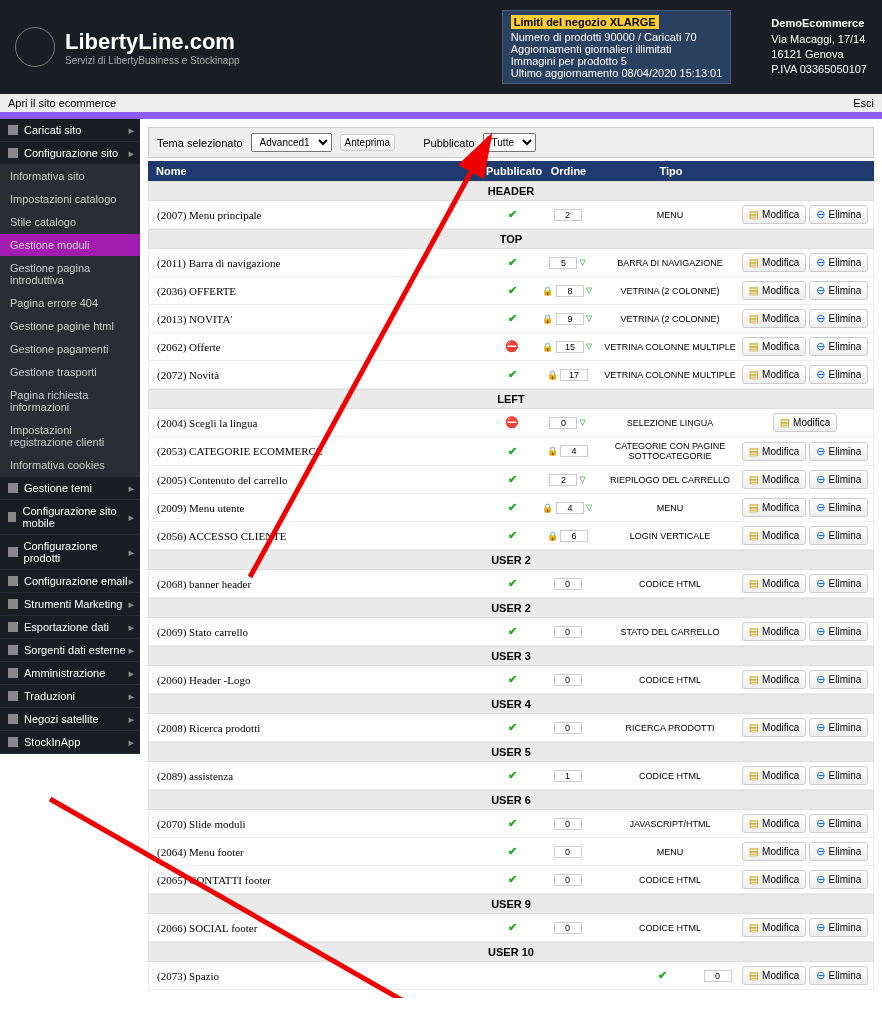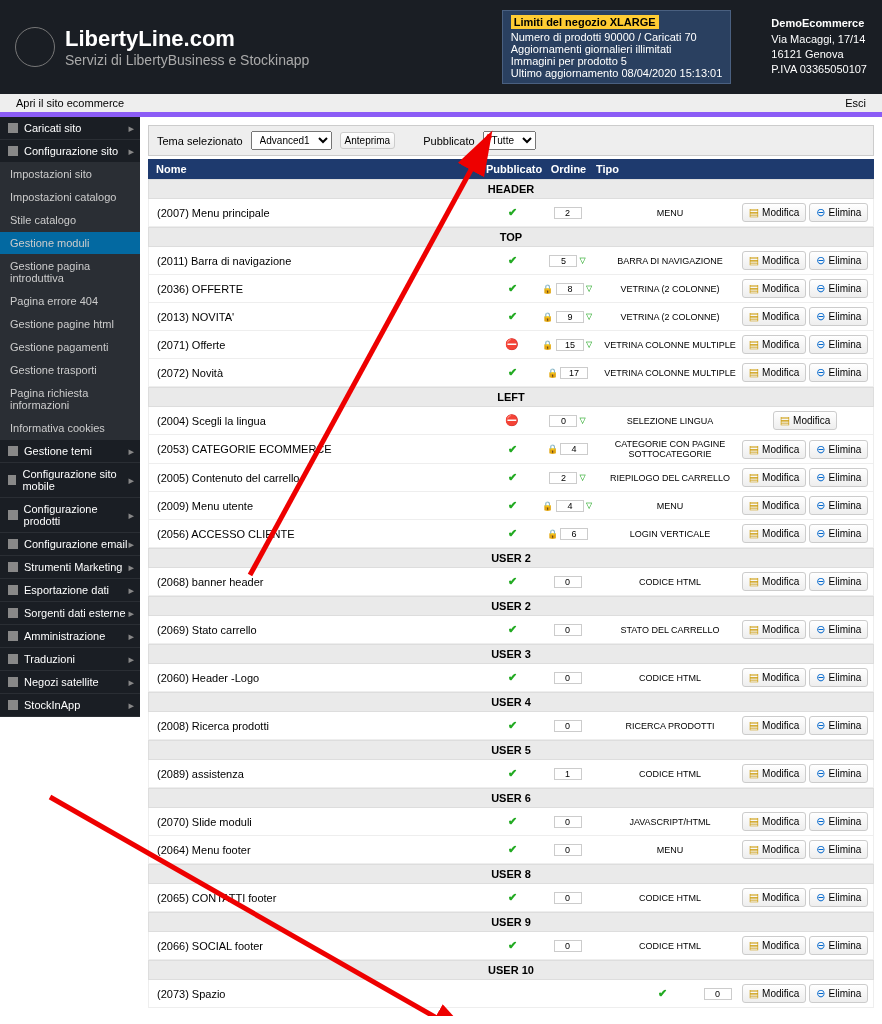--- a/index.html
+++ b/index.html
@@ -1,43 +1,43 @@
 <!DOCTYPE html>
 <html><head>
 <meta charset="utf-8">
 <style>
 * { margin: 0; padding: 0; box-sizing: border-box; font-family: Arial, sans-serif; font-size: 11px; }
 body { background: #fff; }
 .header { background: #1a1e24; color: #fff; padding: 10px 15px; display: flex; align-items: center; gap: 20px; }
 .logo-area { display: flex; align-items: center; gap: 10px; flex: 0 0 auto; }
 .logo-icon { width: 40px; height: 40px; border: 1px solid #777; border-radius: 50%; position: relative; }
 .logo-text { font-size: 22px; font-weight: bold; }
-.logo-sub { font-size: 14px; color: #aaa; }
+.logo-sub { font-size: 10px; color: #aaa; }
 .notice-box { background: #2a4060; border: 1px solid #4a6080; padding: 4px 8px; font-size: 10px; margin-left: auto; max-width: 280px; }
 .notice-title { background: #ffcc33; color: #000; font-weight: bold; padding: 1px 3px; display: inline-block; margin-bottom: 2px; }
 .info-box { font-size: 10px; line-height: 1.4; margin-left: 20px; }
-.topbar { background: #eee; border-bottom: 5px solid #8b5cf6; padding: 3px 16px; display: flex; justify-content: space-between; }
+.topbar { background: #eee; border-bottom: 7px solid #8b5cf6; padding: 3px 8px; display: flex; justify-content: space-between; }
 .main { display: flex; align-items: flex-start; }
 .sidebar { width: 140px; background: #1a1e24; color: #fff; flex-shrink: 0; }
 .sidebar-item { padding: 5px 8px; border-bottom: 1px solid #2a2e34; display: flex; align-items: center; gap: 6px; cursor: pointer; font-size: 10px; position: relative; }
 .sidebar-item.sub { background: #2a2e34; padding-left: 10px; font-size: 9px; color: #ccc; }
-.sidebar-item.selected { background: #0369a1; }
+.sidebar-item.selected { background: #a21caf; }
 .sidebar-item .arrow { position: absolute; right: 6px; color: #888; }
 .content { flex: 1; padding: 8px; }
 .filter-bar { background: #eee; padding: 5px 8px; display: flex; align-items: center; gap: 8px; border: 1px solid #ccc; margin-bottom: 3px; }
 .filter-bar select, .filter-bar button { font-size: 10px; padding: 2px 4px; }
 .table-header { background: #1e3a6e; color: #fff; display: flex; padding: 4px 8px; font-weight: bold; }
 .col-name { flex: 1; }
 .col-pub { width: 55px; text-align: center; }
 .col-ord { width: 55px; text-align: center; }
-.col-tipo { width: 150px; }
+.col-tipo { width: 150px; text-align: center; }
 .col-act { width: 120px; text-align: center; }
 .section-head { background: #eaeaea; text-align: center; font-weight: bold; padding: 3px; border: 1px solid #ddd; }
 .row { display: flex; align-items: center; padding: 4px 8px; border: 1px solid #eee; border-top: none; }
-.row .col-name { flex: 1; }
+.row .col-name { flex: 1; font-family: Liberation Serif, serif; }
 .row .col-pub { width: 55px; text-align: center; }
 .row .col-ord { width: 55px; display: flex; align-items: center; gap: 2px; justify-content: center; }
 .row .col-tipo { width: 150px; text-align: center; font-size: 9px; }
 .row .col-act { width: 120px; display: flex; gap: 3px; justify-content: center; }
 .btn { border: 1px solid #ccc; background: linear-gradient(#fff,#eee); padding: 2px 6px; border-radius: 3px; font-size: 10px; cursor: pointer; display: inline-flex; align-items: center; gap: 3px; }
 .ord-input { width: 28px; font-size: 9px; text-align: center; border: 1px solid #ccc; }
 .check { color: #2a2; font-weight: bold; }
 .cross { color: #c00; font-weight: bold; }
 .lock { color: #ca0; font-size: 9px; }
 .arrow-dn { color: #090; font-size: 8px; }
@@ -81,21 +81,21 @@
         <span class="icon-sq" style="background: rgb(136, 136, 136);"></span>
         <span>Caricati sito</span>
         <span class="arrow">▸</span>
       </div>
       <div class="sidebar-item">
         <span class="icon-sq" style="background: rgb(136, 136, 136);"></span>
         <span>Configurazione sito</span>
         <span class="arrow">▸</span>
       </div>
       <div class="sidebar-item sub">
-        <span>Impostazioni sito</span>
+        <span>Informativa sito</span>
       </div>
       <div class="sidebar-item sub">
         <span>Impostazioni catalogo</span>
       </div>
       <div class="sidebar-item sub">
         <span>Stile catalogo</span>
       </div>
       <div class="sidebar-item sub selected">
         <span>Gestione moduli</span>
       </div>
@@ -109,20 +109,23 @@
         <span>Gestione pagine html</span>
       </div>
       <div class="sidebar-item sub">
         <span>Gestione pagamenti</span>
       </div>
       <div class="sidebar-item sub">
         <span>Gestione trasporti</span>
       </div>
       <div class="sidebar-item sub">
         <span>Pagina richiesta informazioni</span>
+      </div>
+      <div class="sidebar-item sub">
+        <span>Impostazioni registrazione clienti</span>
       </div>
       <div class="sidebar-item sub">
         <span>Informativa cookies</span>
       </div>
       <div class="sidebar-item">
         <span class="icon-sq" style="background: rgb(136, 136, 136);"></span>
         <span>Gestione temi</span>
         <span class="arrow">▸</span>
       </div>
       <div class="sidebar-item">
@@ -244,21 +247,21 @@
             <input class="ord-input" value="9" style="">
             <span class="arrow-dn">▽</span>
           </div>
           <div class="col-tipo">VETRINA (2 COLONNE)</div>
           <div class="col-act">
             <button class="btn"><span style="color:#c90">▤</span>Modifica</button>
             <button class="btn"><span style="color:#06c">⊖</span>Elimina</button>
           </div>
         </div>
         <div class="row">
-          <div class="col-name">(2071) Offerte</div>
+          <div class="col-name">(2062) Offerte</div>
           <div class="col-pub"><span class="cross">⛔</span></div>
           <div class="col-ord">
             <span class="lock">🔒</span>
             <input class="ord-input" value="15" style="">
             <span class="arrow-dn">▽</span>
           </div>
           <div class="col-tipo">VETRINA COLONNE MULTIPLE</div>
           <div class="col-act">
             <button class="btn"><span style="color:#c90">▤</span>Modifica</button>
             <button class="btn"><span style="color:#06c">⊖</span>Elimina</button>
@@ -426,21 +429,20 @@
           <div class="col-pub"><span class="check">✔</span></div>
           <div class="col-ord">
             <input class="ord-input" value="0" style="">
           </div>
           <div class="col-tipo">MENU</div>
           <div class="col-act">
             <button class="btn"><span style="color:#c90">▤</span>Modifica</button>
             <button class="btn"><span style="color:#06c">⊖</span>Elimina</button>
           </div>
         </div>
-        <div class="section-head">USER 8</div>
         <div class="row">
           <div class="col-name">(2065) CONTATTI footer</div>
           <div class="col-pub"><span class="check">✔</span></div>
           <div class="col-ord">
             <input class="ord-input" value="0" style="">
           </div>
           <div class="col-tipo">CODICE HTML</div>
           <div class="col-act">
             <button class="btn"><span style="color:#c90">▤</span>Modifica</button>
             <button class="btn"><span style="color:#06c">⊖</span>Elimina</button>

